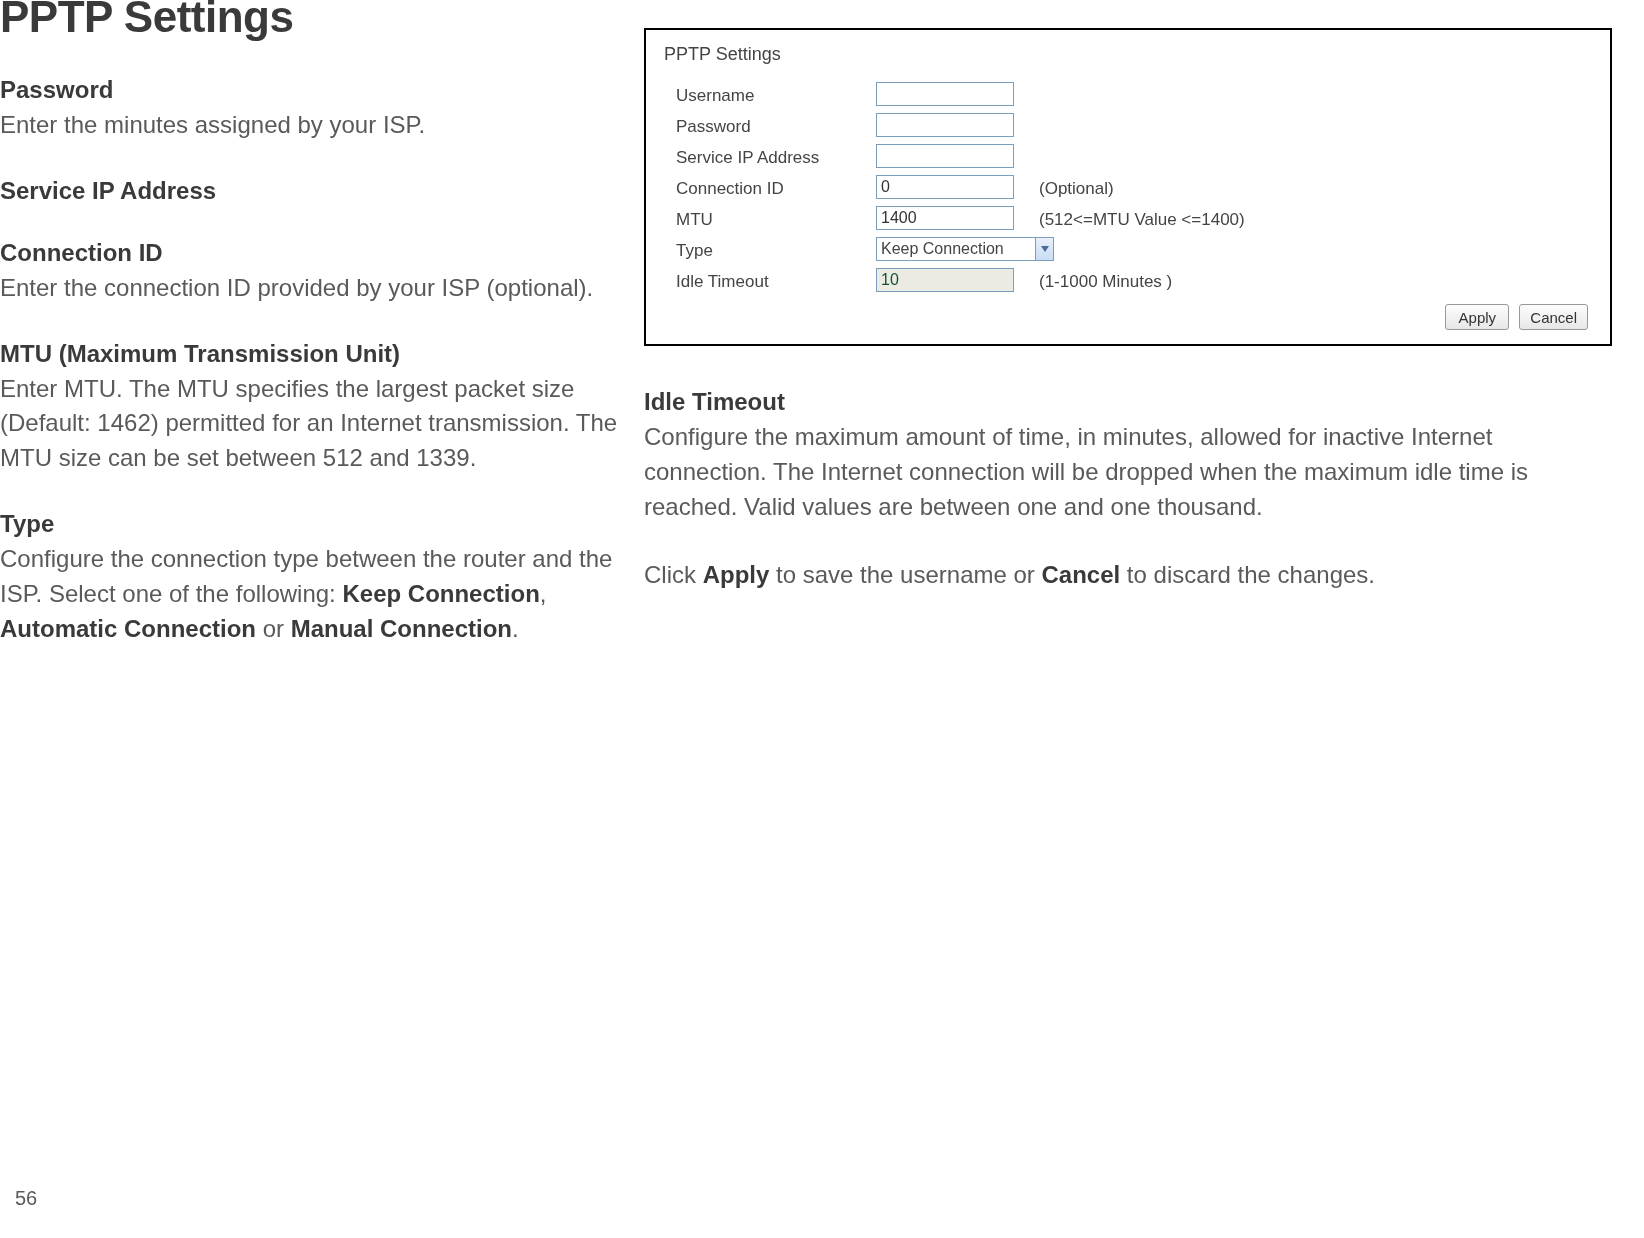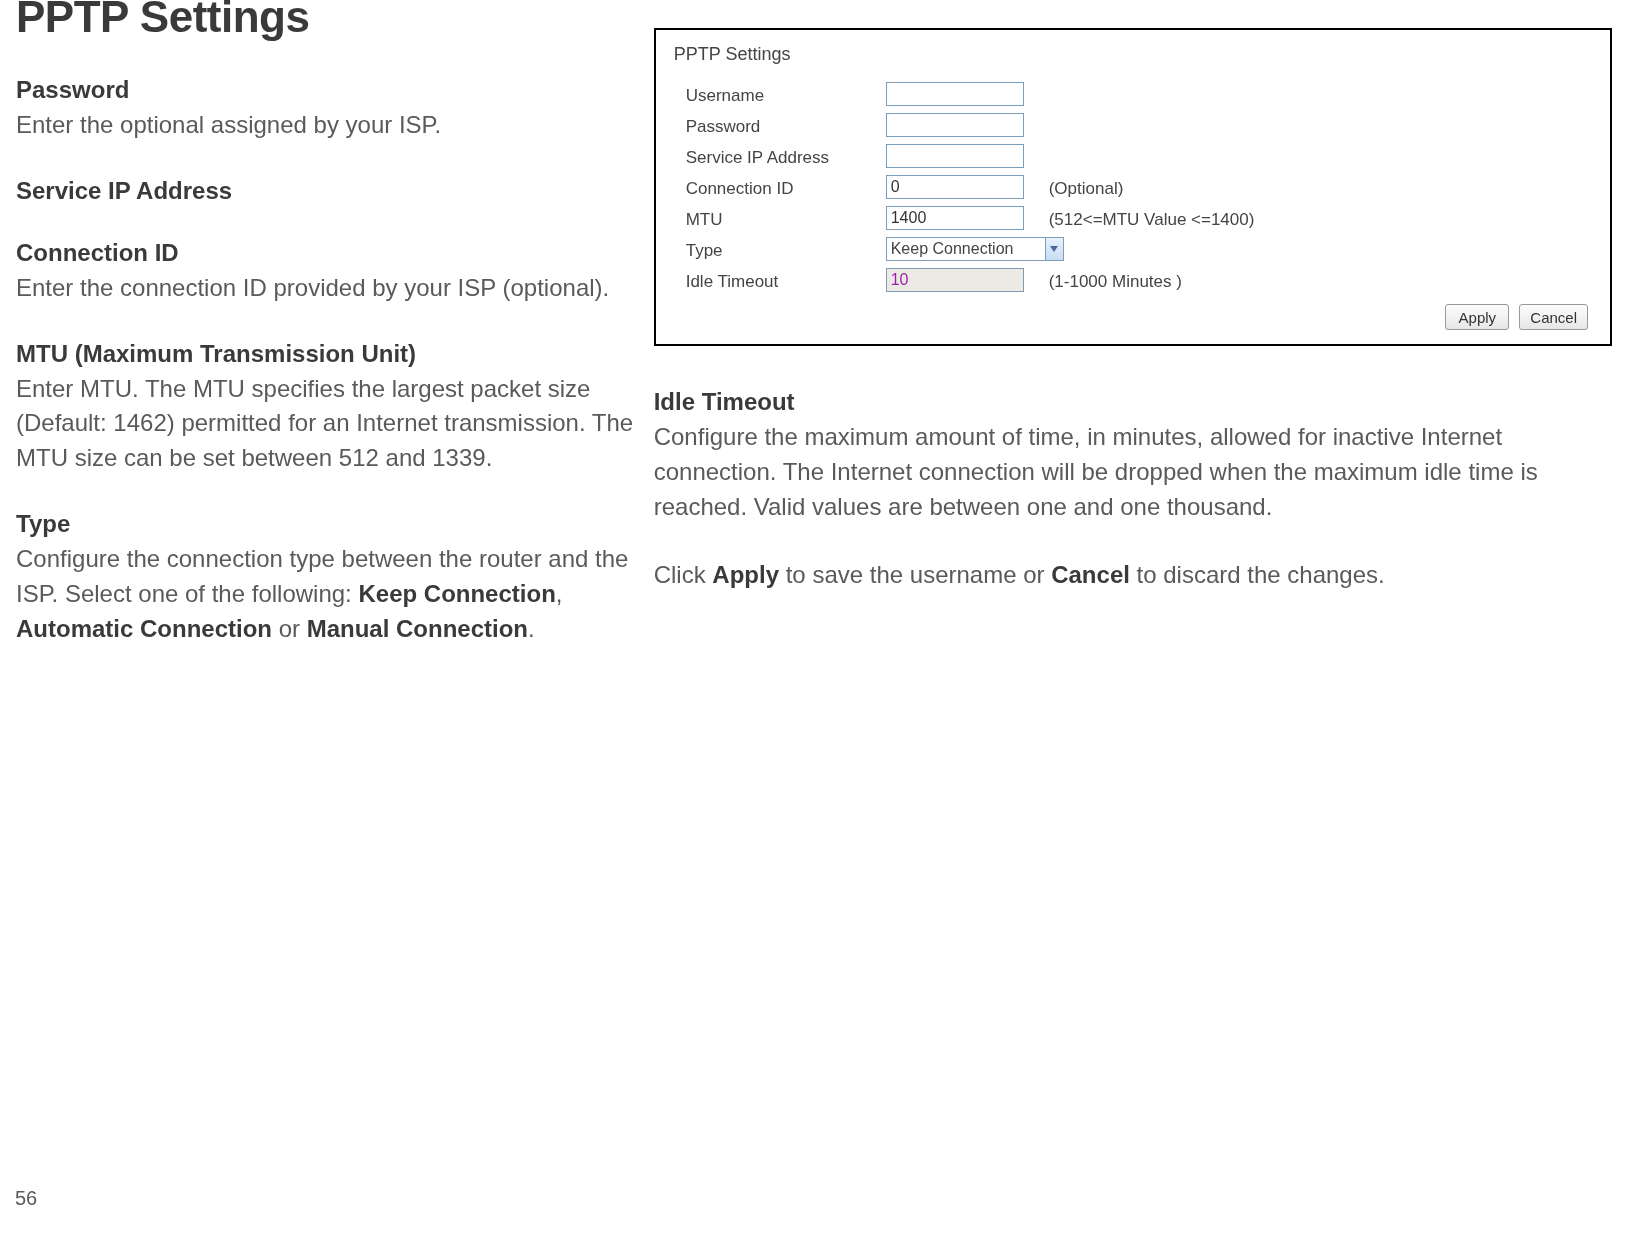--- a/index.html
+++ b/index.html
@@ -7,21 +7,21 @@
       width: 1644px;
       height: 1238px;
       background: #ffffff;
       font-family: Arial, Helvetica, sans-serif;
       color: #5a5a5a;
       position: relative;
       padding: 0 0 0 0;
     }
     .page {
       display: flex;
-      padding: 0 0 0 16px;
+      padding: 0 0 0 0;
     }
     .left-col {
       width: 632px;
       padding: 0 0 0 0;
     }
     .right-col {
       width: 1012px;
       padding: 28px 32px 0 12px;
     }
     h1 {
@@ -76,21 +76,21 @@
       width: 138px;
       height: 24px;
       border: 1px solid #7c9ebd;
       font-size: 16px;
       padding: 0 4px;
       color: #333;
       background: #fff;
     }
     .panel-row input.disabled {
       background: #ebebe4;
-      color: #a21caf;
+      color: #14532d;
     }
     .panel-row .hint {
       margin-left: 25px;
       color: #444;
       font-size: 17px;
     }
     .sel-wrap {
       position: relative;
       width: 178px;
       height: 24px;
@@ -150,21 +150,21 @@
 </head>
 <body>
 
 <div class="page">
   <div class="left-col">
     <h1>PPTP Settings</h1>
 
 
     <div class="field-block">
       <div class="field-label">Password</div>
-      <div class="field-desc">Enter the optional assigned by your ISP.</div>
+      <div class="field-desc">Enter the minutes assigned by your ISP.</div>
     </div>
 
     <div class="field-block">
       <div class="field-label">Service IP Address</div>
     </div>
 
     <div class="field-block">
       <div class="field-label">Connection ID</div>
       <div class="field-desc">Enter the connection ID provided by your ISP (optional).</div>
     </div>

